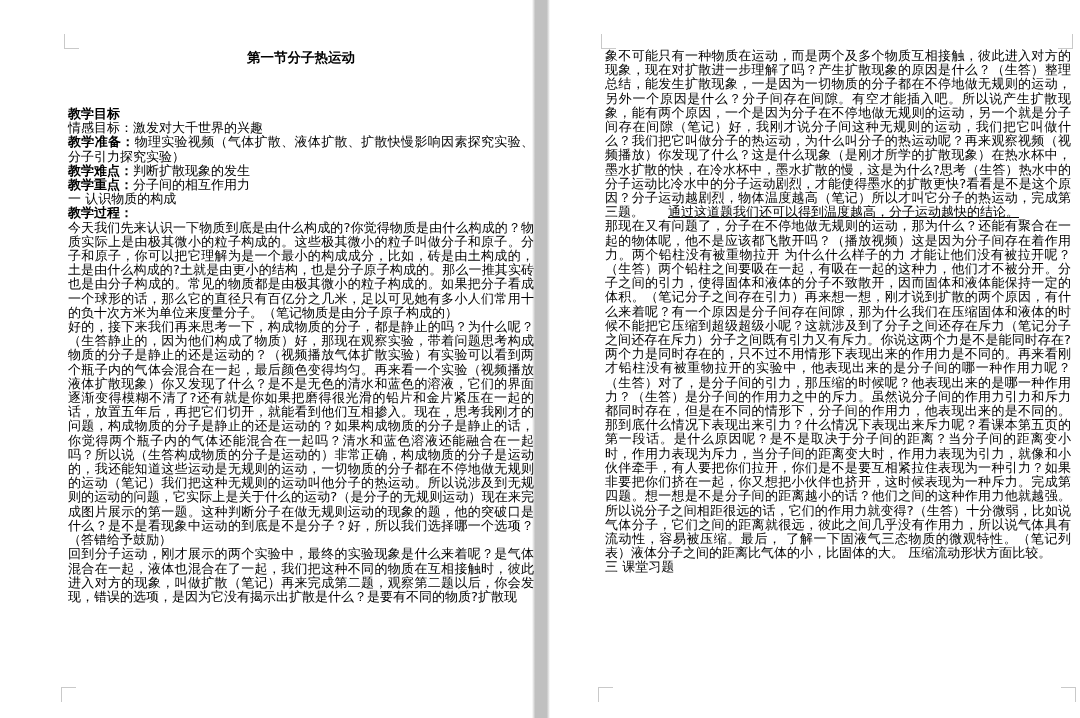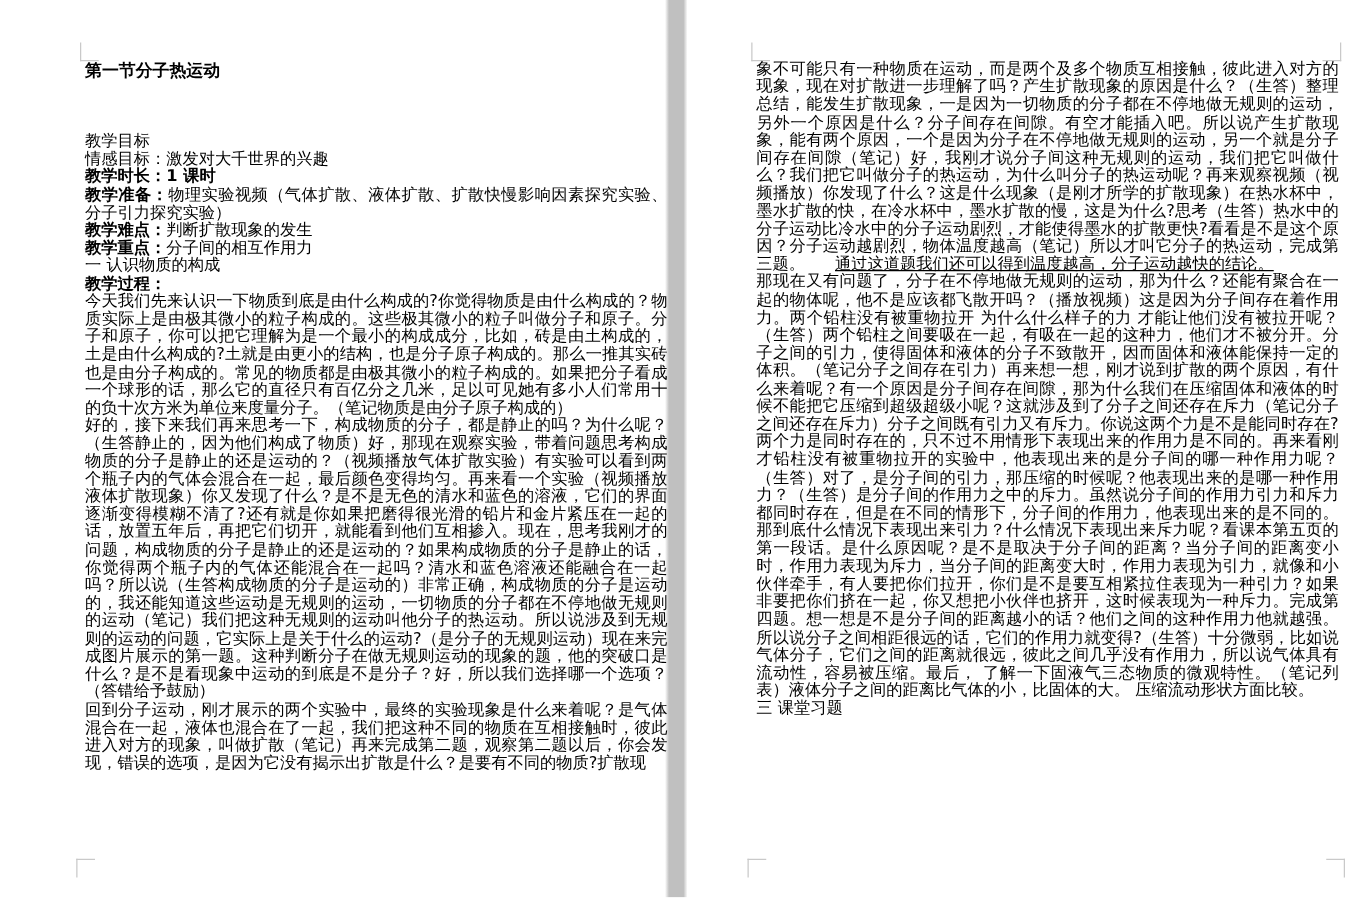--- a/index.html
+++ b/index.html
@@ -27,24 +27,24 @@
     font-size:13px;line-height:14.2px;
     color:#000;
     text-align:justify;
     word-break:break-all;
     overflow-wrap:break-word;
   }
   .page-text.left{left:68px;}
   .page-text.right{left:605px;}
   .para{margin:0;padding:0;}
   .para.title{
-    font-weight:bold;font-size:13.5px;
+    text-align:center;font-weight:bold;font-size:13.5px;
     line-height:16px;margin-bottom:1px;
   }
-  .para.heading{font-weight:normal;margin-top:42px;}
+  .para.heading{font-weight:bold;margin-top:42px;}
   .bold{font-weight:bold;}
   .underline{text-decoration:underline;margin-left:24px;}
 </style>
 </head>
 <body>
 
 <div class="canvas">
 
   <div class="page-gap"></div>
 
@@ -53,21 +53,20 @@
 
   <div class="cm tl" style="left:601px;top:34px;"></div>
   <div class="cm tr" style="left:1058px;top:34px;"></div>
   <div class="cm bl" style="left:598px;top:687px;"></div>
   <div class="cm br" style="left:1061px;top:687px;"></div>
 
   <div class="page-text left">
     <p class="para title">第一节分子热运动</p>
   <p class="para heading"><span>教学目标</span></p>
       <p class="para body"><span>情感目标：激发对大千世界的兴趣</span></p>
-      <p class="para body"><span class="bold">教学时长：1 课时</span></p>
       <p class="para body"><span class="bold">教学准备：</span><span>物理实验视频（气体扩散、液体扩散、扩散快慢影响因素探究实验、分子引力探究实验）</span></p>
       <p class="para body"><span class="bold">教学难点：</span><span>判断扩散现象的发生</span></p>
       <p class="para body"><span class="bold">教学重点：</span><span>分子间的相互作用力</span></p>
       <p class="para body"><span>一 认识物质的构成</span></p>
       <p class="para body"><span class="bold">教学过程：</span></p>
       <p class="para body"><span>今天我们先来认识一下物质到底是由什么构成的?你觉得物质是由什么构成的？物质实际上是由极其微小的粒子构成的。这些极其微小的粒子叫做分子和原子。分子和原子，你可以把它理解为是一个最小的构成成分，比如，砖是由土构成的，土是由什么构成的?土就是由更小的结构，也是分子原子构成的。那么一推其实砖也是由分子构成的。常见的物质都是由极其微小的粒子构成的。如果把分子看成一个球形的话，那么它的直径只有百亿分之几米，足以可见她有多小人们常用十的负十次方米为单位来度量分子。（笔记物质是由分子原子构成的）</span></p>
       <p class="para body"><span>好的，接下来我们再来思考一下，构成物质的分子，都是静止的吗？为什么呢？（生答静止的，因为他们构成了物质）好，那现在观察实验，带着问题思考构成物质的分子是静止的还是运动的？（视频播放气体扩散实验）有实验可以看到两个瓶子内的气体会混合在一起，最后颜色变得均匀。再来看一个实验（视频播放液体扩散现象）你又发现了什么？是不是无色的清水和蓝色的溶液，它们的界面逐渐变得模糊不清了?还有就是你如果把磨得很光滑的铅片和金片紧压在一起的话，放置五年后，再把它们切开，就能看到他们互相掺入。现在，思考我刚才的问题，构成物质的分子是静止的还是运动的？如果构成物质的分子是静止的话，你觉得两个瓶子内的气体还能混合在一起吗？清水和蓝色溶液还能融合在一起吗？所以说（生答构成物质的分子是运动的）非常正确，构成物质的分子是运动的，我还能知道这些运动是无规则的运动，一切物质的分子都在不停地做无规则的运动（笔记）我们把这种无规则的运动叫他分子的热运动。所以说涉及到无规则的运动的问题，它实际上是关于什么的运动?（是分子的无规则运动）现在来完成图片展示的第一题。这种判断分子在做无规则运动的现象的题，他的突破口是什么？是不是看现象中运动的到底是不是分子？好，所以我们选择哪一个选项？（答错给予鼓励）</span></p>
       <p class="para body"><span>回到分子运动，刚才展示的两个实验中，最终的实验现象是什么来着呢？是气体混合在一起，液体也混合在了一起，我们把这种不同的物质在互相接触时，彼此进入对方的现象，叫做扩散（笔记）再来完成第二题，观察第二题以后，你会发现，错误的选项，是因为它没有揭示出扩散是什么？是要有不同的物质?扩散现</span></p>
     </div>
 

